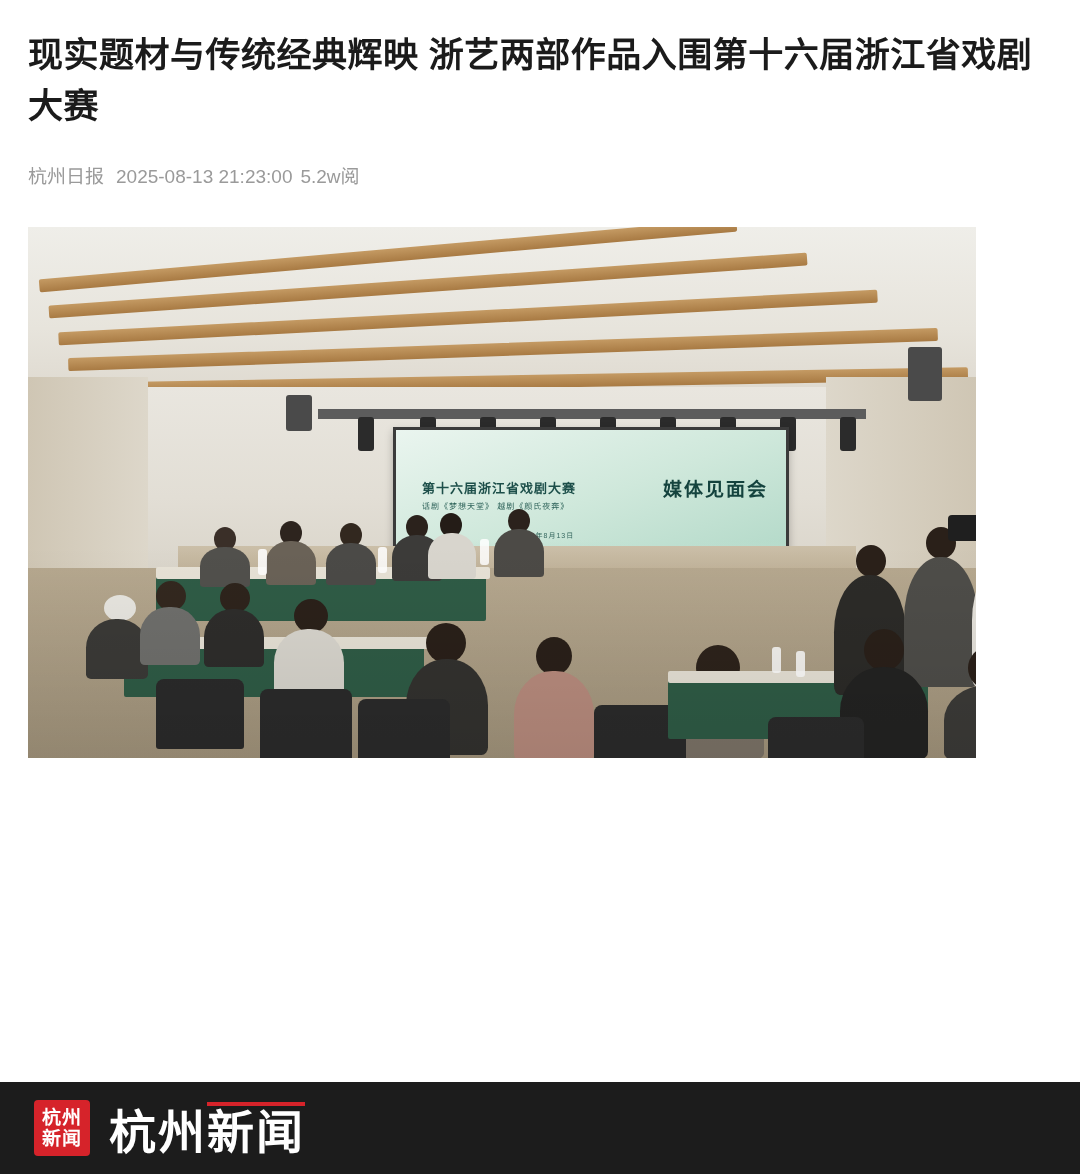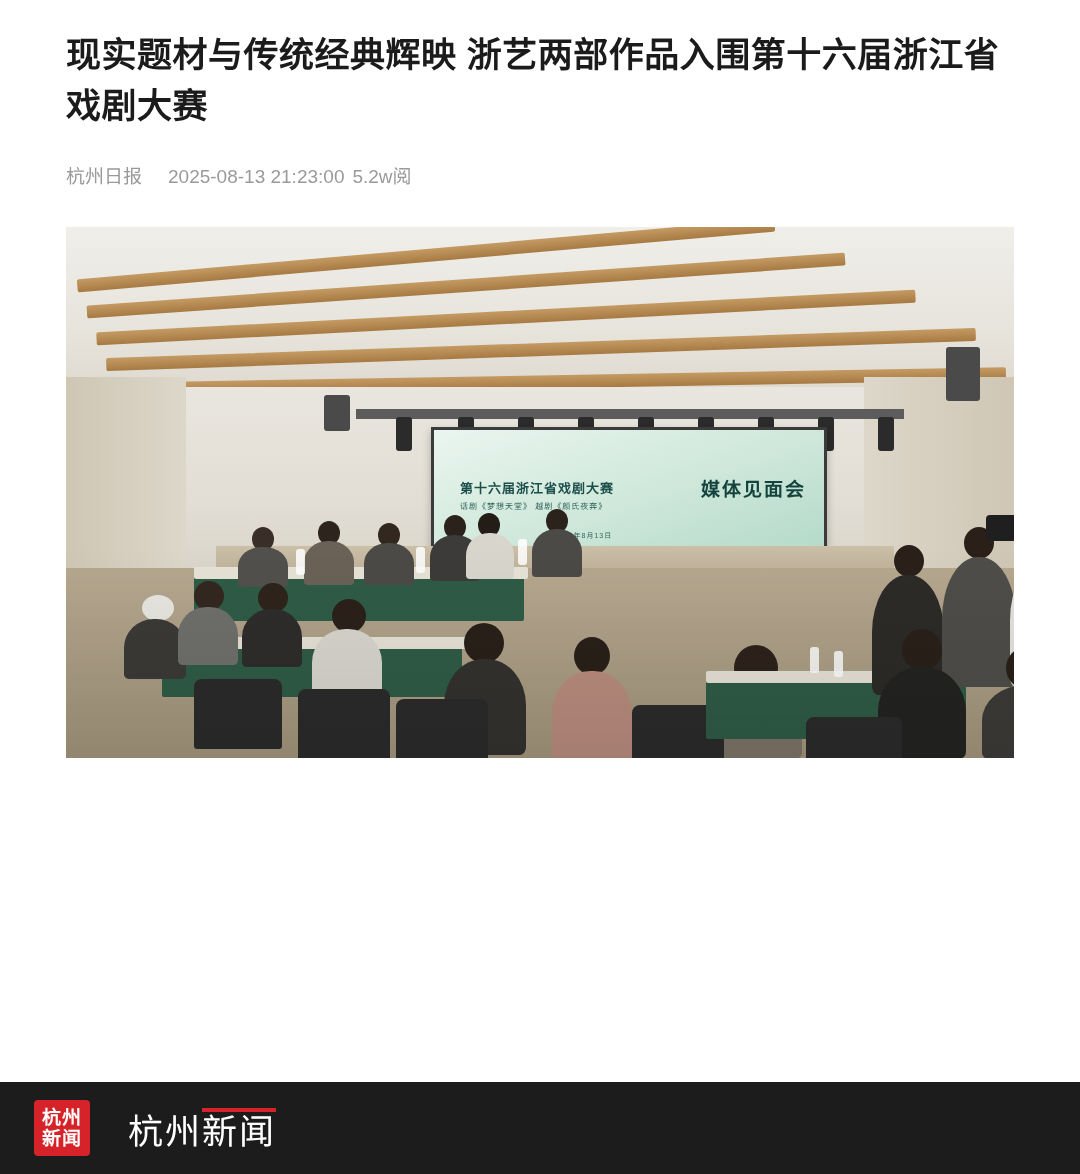--- a/index.html
+++ b/index.html
@@ -16,21 +16,21 @@
     color: #1a1a1a;
   }
   .page {
     position: relative;
     width: 1080px;
     height: 1174px;
     background: #ffffff;
     box-sizing: border-box;
   }
   .article {
-    padding: 0 66px;
+    padding: 0 28px;
     box-sizing: border-box;
   }
   .headline {
     margin: 0;
     padding-top: 30px;
     font-size: 35px;
     line-height: 1.45;
     font-weight: bold;
     letter-spacing: 0.5px;
     color: #1b1b1b;
@@ -40,21 +40,21 @@
     font-size: 19px;
     line-height: 1.55;
     color: #9a9a9a;
     font-weight: normal;
   }
   .meta .meta-line {
     display: block;
     white-space: nowrap;
   }
   .meta .source {
-    margin-right: 26px;
+    margin-right: 12px;
   }
   .meta .dt {
     margin-right: 8px;
     margin-top: 47px;
   }
   .body-text p {
     margin: 0;
     padding-top: 32px;
     font-size: 25px;
     line-height: 1.78;
@@ -225,24 +225,24 @@
     flex-direction: column;
     align-items: center;
     justify-content: center;
     line-height: 1.12;
     font-size: 19px;
     font-weight: bold;
     letter-spacing: 1px;
     flex: none;
   }
   .footer-title {
-    margin-left: 38px;
+    margin-left: 19px;
     color: #ffffff;
-    font-size: 35px;
-    font-weight: normal;
+    font-size: 47px;
+    font-weight: bold;
     letter-spacing: 2px;
     position: relative;
   }
   .footer-title .accent {
     color: #ffffff;
     position: relative;
   }
   .footer-title .accent::after {
     content: "";
     position: absolute;

